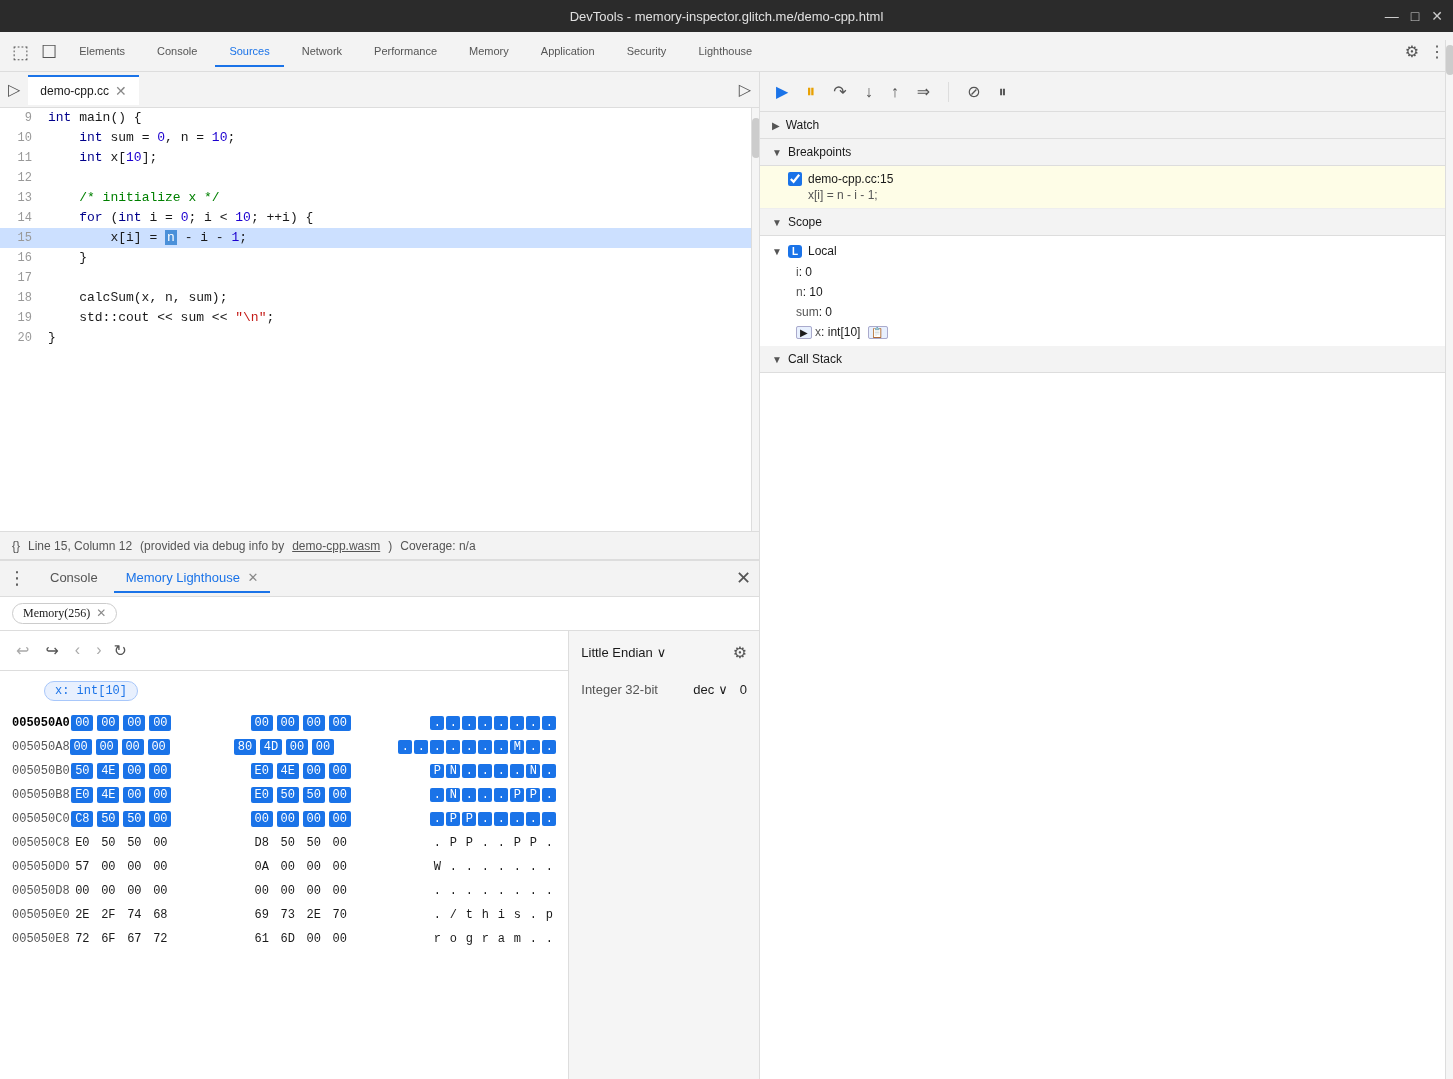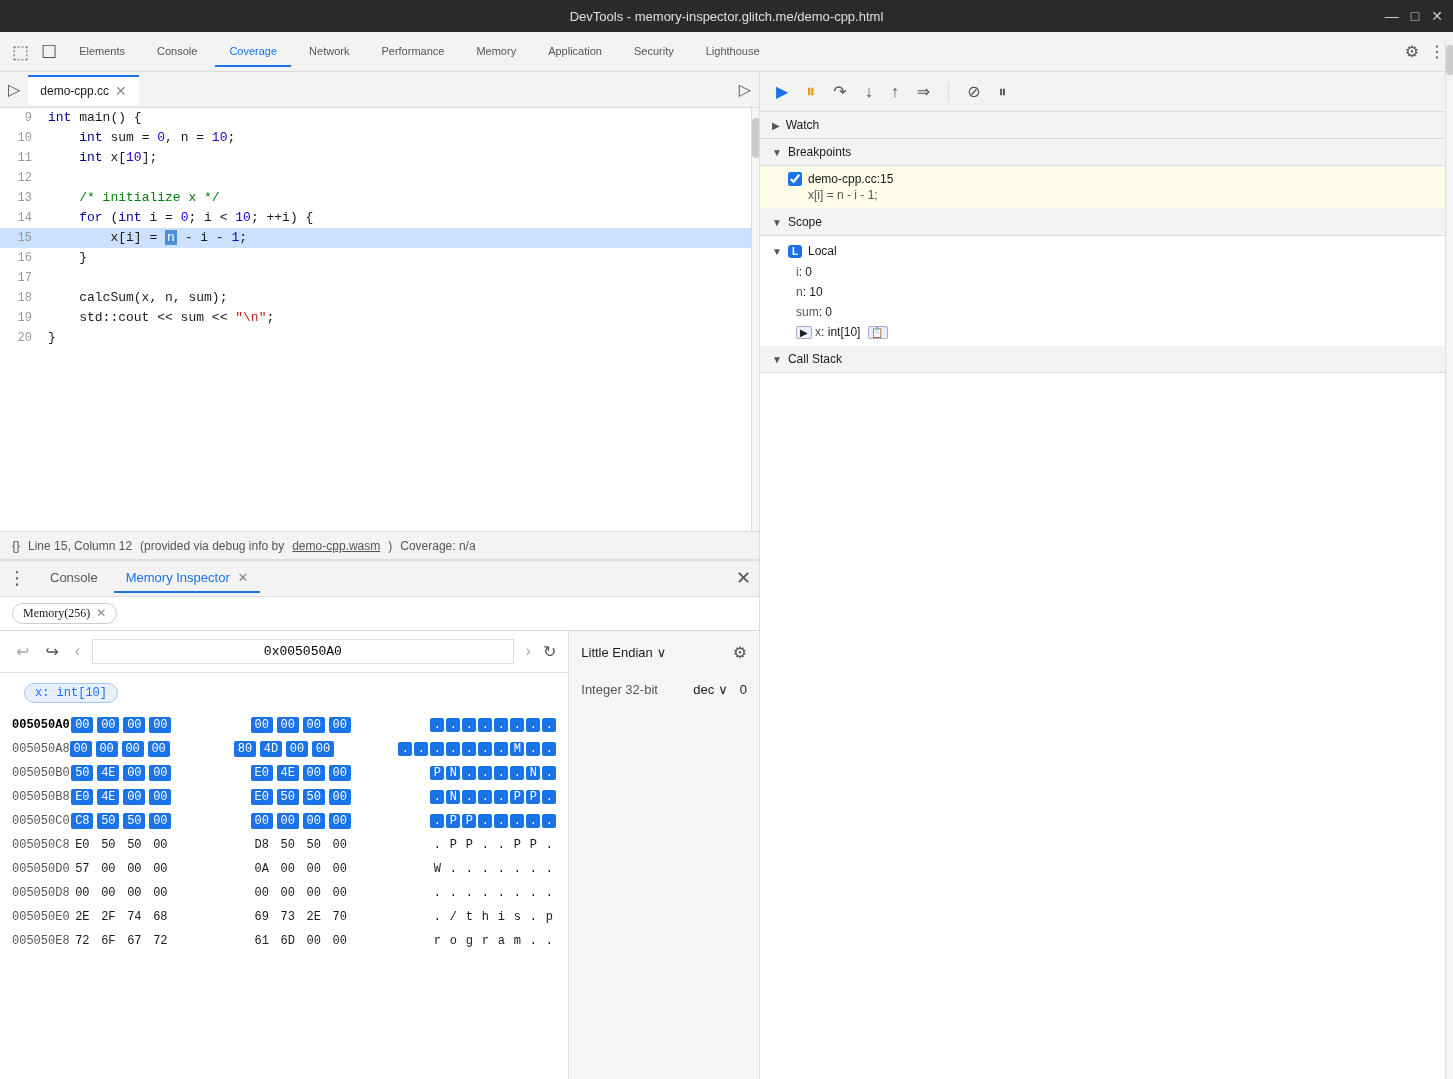--- a/index.html
+++ b/index.html
@@ -524,21 +524,21 @@
   </div>
 </div>
 
 <div class="devtools">
 
   <div class="top-tabs">
     <span class="debug-btn" style="font-size:18px;">⬚</span>
     <span class="debug-btn" style="font-size:18px;">☐</span>
     <div class="top-tab">Elements</div>
     <div class="top-tab">Console</div>
-    <div class="top-tab active">Coverage</div>
+    <div class="top-tab active">Sources</div>
     <div class="top-tab">Network</div>
     <div class="top-tab">Performance</div>
     <div class="top-tab">Memory</div>
     <div class="top-tab">Application</div>
     <div class="top-tab">Security</div>
     <div class="top-tab">Lighthouse</div>
     <div class="top-tab-icons">
       <span>⚙</span>
       <span>⋮</span>
     </div>
@@ -622,21 +622,21 @@
         <span>)</span>
         <span>Coverage: n/a</span>
       </div>
 
       <div class="bottom-panel">
 
         <div class="bottom-tabs">
           <span class="three-dot-menu">⋮</span>
           <div class="bottom-tab">Console</div>
           <div class="bottom-tab active">
-            <span>Memory Inspector</span>
+            <span>Memory Lighthouse</span>
             <span class="bottom-tab-close">✕</span>
           </div>
           <span class="close-panel">✕</span>
         </div>
 
         <div class="memory-inspector-body">
 
           <div class="memory-subtab">
             <div class="mem-tab-badge">
               <span>Memory(256)</span>
@@ -645,26 +645,25 @@
           </div>
 
           <div class="memory-content">
 
             <div class="hex-panel">
 
               <div class="hex-nav">
                 <button class="nav-btn">↩</button>
                 <button class="nav-btn active">↪</button>
                 <button class="nav-btn">‹</button>
-                <input class="address-input" type="text" value="0x005050A0" style="">
                 <button class="nav-btn">›</button>
                 <span class="refresh-btn">↻</span>
               </div>
 
-              <div style="padding:4px 12px;">
+              <div style="padding:4px 12px;margin-left:20px;">
                 <span class="var-tag">x: int[10]</span>
               </div>
 
               <div class="hex-table">
 
                 <div class="hex-row">
                   <span class="hex-addr bold">005050A0</span>
                   <div class="hex-bytes">
                     <span class="hex-byte hl">00</span>
                     <span class="hex-byte hl">00</span>

